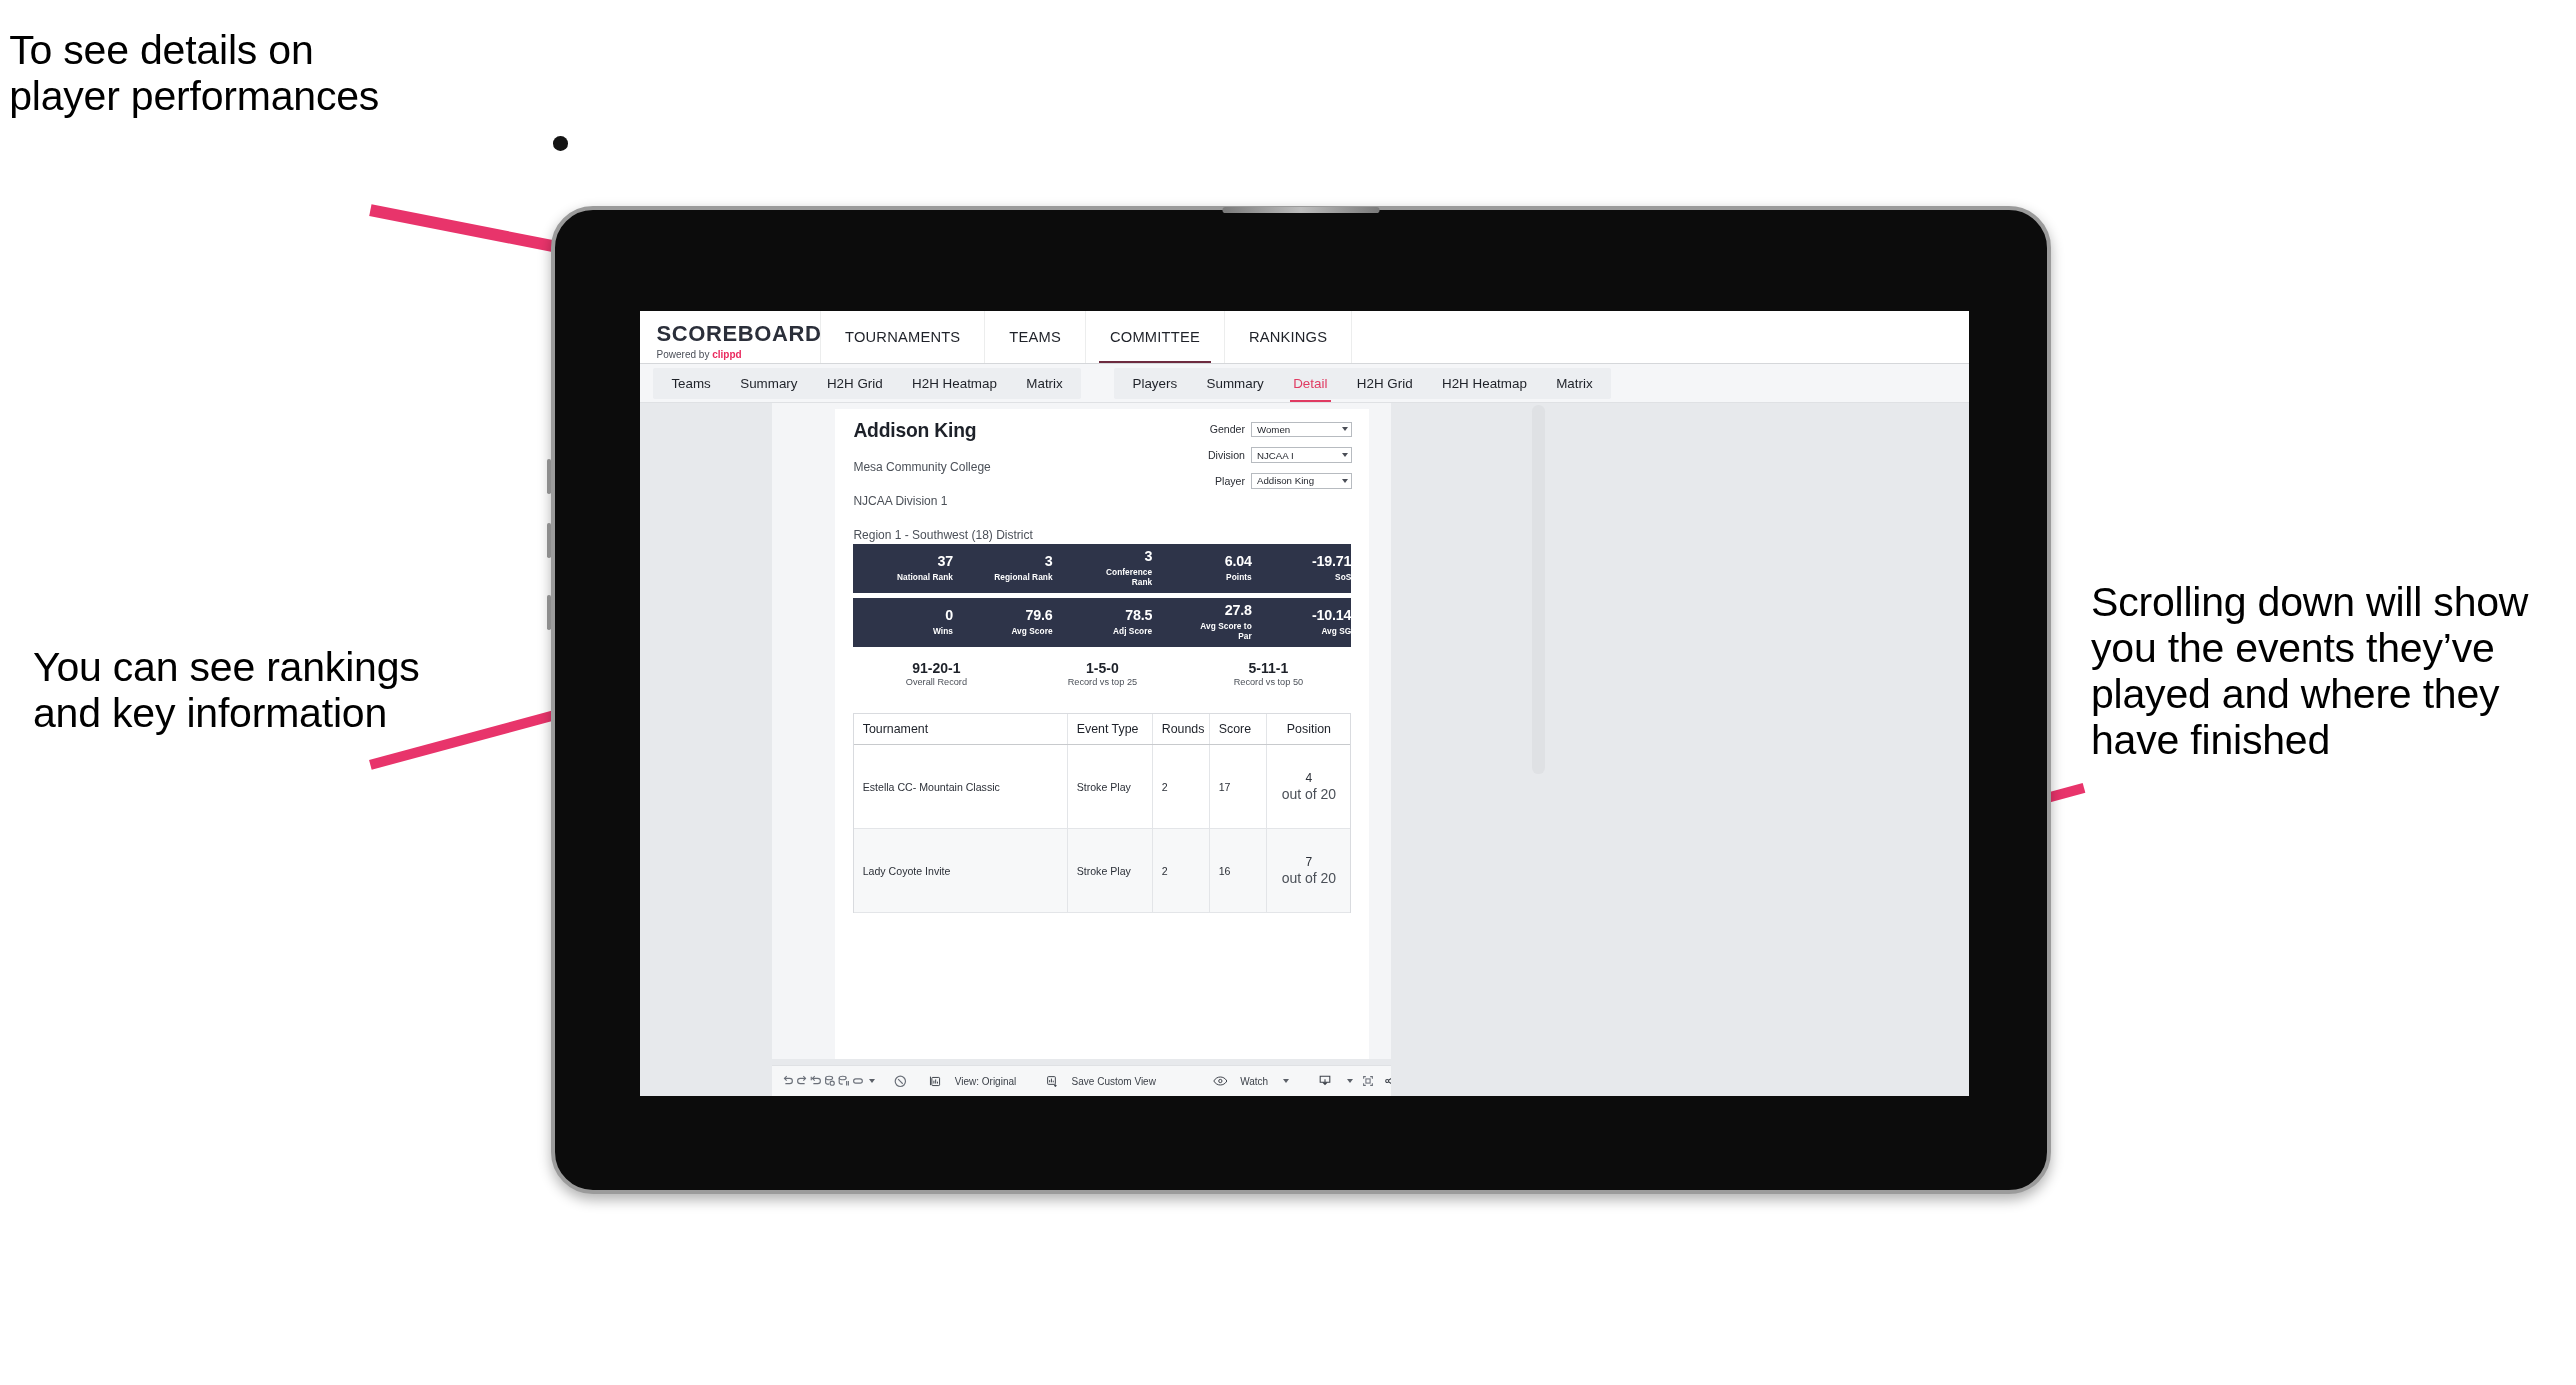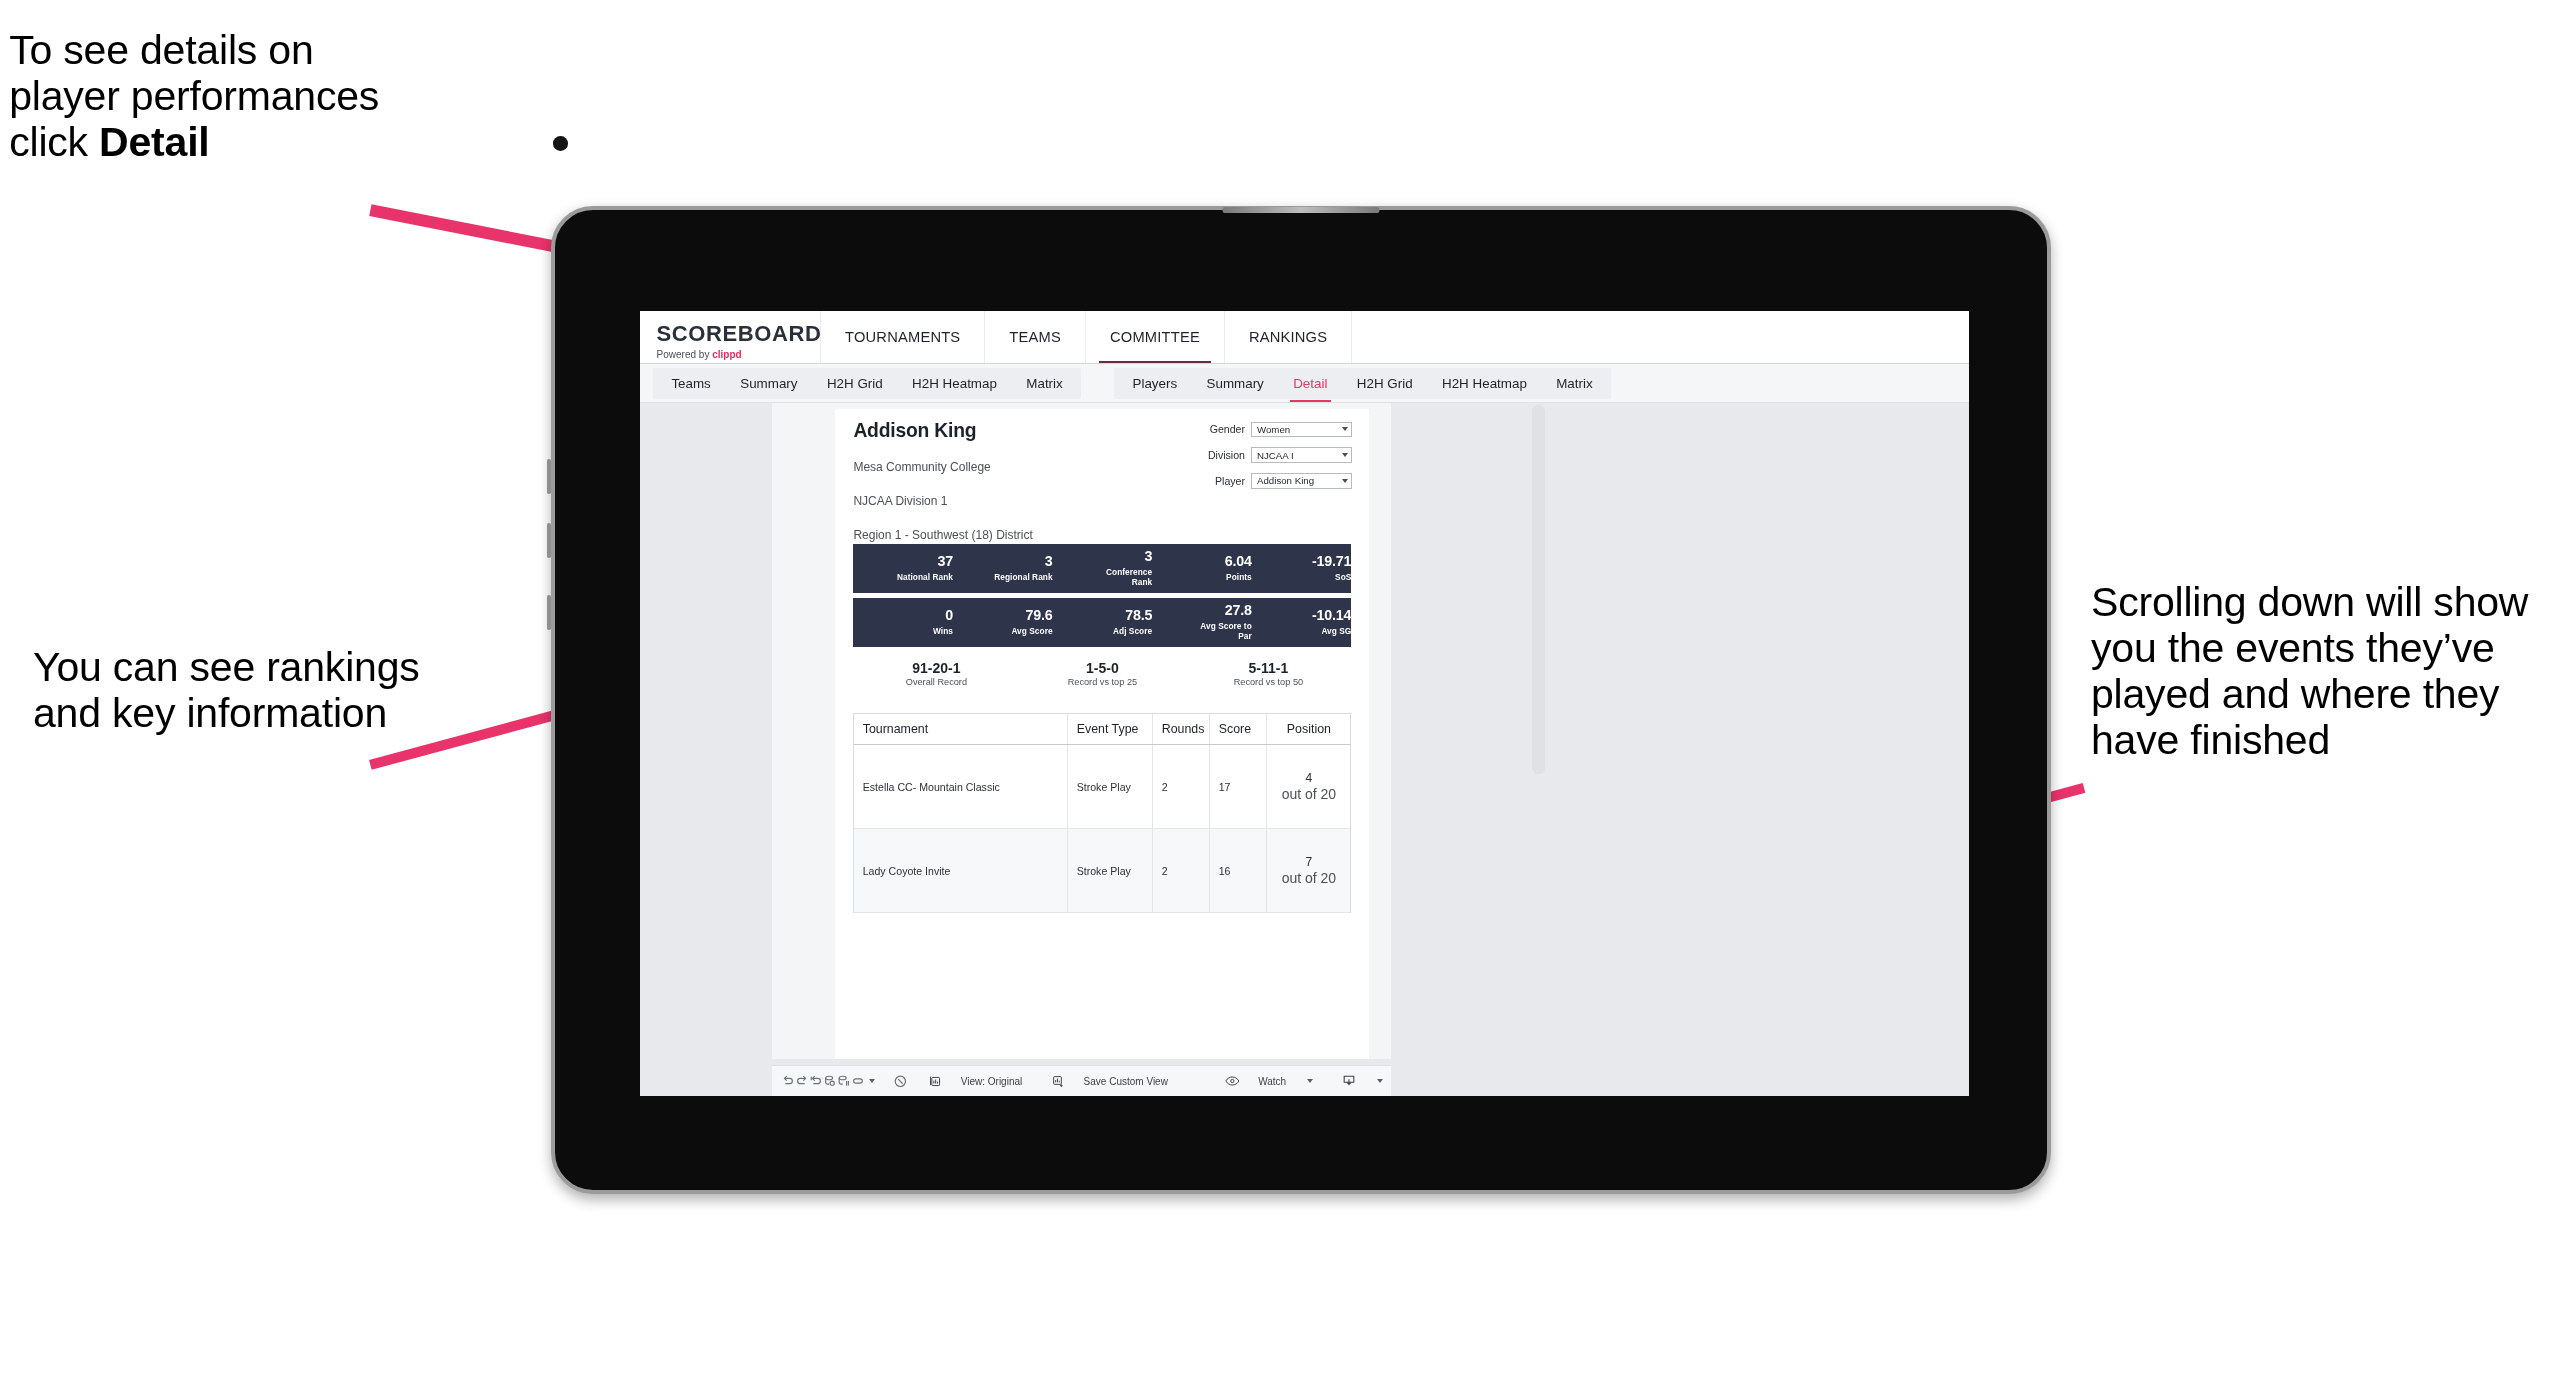--- a/index.html
+++ b/index.html
@@ -190,32 +190,31 @@
   .toolbar {
     position:absolute; left: 132px; bottom: 0;
     width: 619px; height: 31px;
     background:#f6f7f8; border-top: 0.9px solid #dfe1e4;
     display:flex; align-items:center; padding-left: 9.2px;
     overflow:hidden;
   }
   .tb-icon { width: 24px; height: 20px; display:flex; align-items:center; justify-content:center; color:#6b7079; }
   .tb-icon svg { display:block; }
   .tb-sep { width:0.9px; height:14px; background:#d2d5d9; margin: 0 6.4px; }
-  .tb-item { display:flex; align-items:center; gap:19px; padding: 0 8.3px; font-size: 10px; color:#3c4149; white-space:nowrap; }
+  .tb-item { display:flex; align-items:center; gap:13px; padding: 0 8.3px; font-size: 10px; color:#3c4149; white-space:nowrap; }
   .tb-caret { width:0;height:0;border-left:3.2px solid transparent;border-right:3.2px solid transparent;border-top:4.1px solid #5b6068; margin-left:1.8px;}
 </style>
 </head>
 <body>
 
 <div class="stage">
 
   <div class="callout" id="callout-topleft">
     <div>To see details on</div>
     <div>player performances</div>
-    <div><span>click </span><b>Detail</b></div>
   </div>
 
   <div class="callout" id="callout-midleft">You can see rankings and key information</div>
 
   <div class="callout" id="callout-right">Scrolling down will show you the events they’ve played and where they have finished</div>
 
   <svg class="arrow-svg" viewBox="0 0 2796 1504">
     <defs>
       <marker id="ah" markerWidth="7" markerHeight="7" refX="5.6" refY="3.5" orient="auto">
         <polygon points="0,0 7,3.5 0,7" fill="#e8346b"></polygon>

